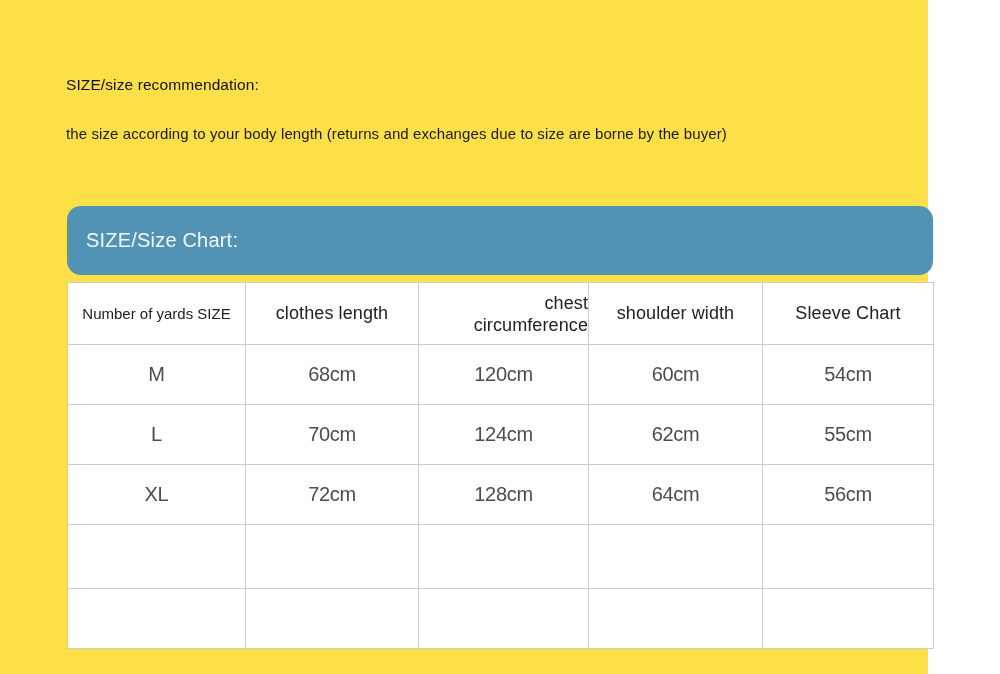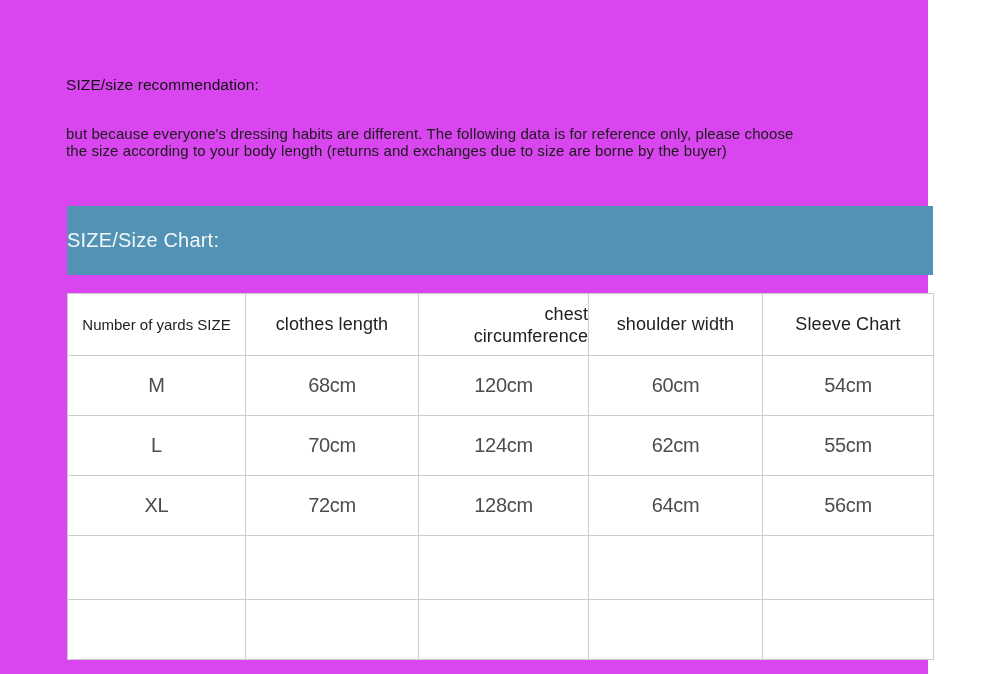--- a/index.html
+++ b/index.html
@@ -8,21 +8,21 @@
     width: 1000px;
     height: 674px;
     background: #ffffff;
     font-family: "Liberation Sans", sans-serif;
     overflow: hidden;
   }
   .canvas {
     position: relative;
     width: 928px;
     height: 674px;
-    background: #d946ef;
+    background: #fde047;
   }
   .rec-heading {
     position: absolute;
     left: 66px;
     top: 76px;
     font-size: 15.5px;
     color: #111111;
     letter-spacing: 0.1px;
   }
   .description {
@@ -41,30 +41,32 @@
   .chart-banner {
     position: absolute;
     left: 67px;
     top: 206px;
     width: 866px;
     height: 69px;
     background: #5292b4;
     display: flex;
     align-items: center;
     box-sizing: border-box;
+    padding-left: 19px;
+    border-radius: 14px;
   }
   .chart-banner .banner-text {
     color: #f2f7fa;
     font-size: 20px;
     letter-spacing: 0.2px;
   }
   table.size-table {
     position: absolute;
     left: 67px;
-    top: 293px;
+    top: 282px;
     width: 866px;
     border-collapse: collapse;
     table-layout: fixed;
     background: #ffffff;
     padding-left: 21px;
   }
   table.size-table td, table.size-table th {
     border: 1px solid #cccccc;
     text-align: center;
     vertical-align: middle;
@@ -97,21 +99,20 @@
   }
 </style>
 </head>
 <body>
 
 <div class="canvas">
 
   <div class="rec-heading">SIZE/size recommendation:</div>
 
   <div class="description">
-    <div class="line">but because everyone's dressing habits are different. The following data is for reference only, please choose</div>
     <div class="line">the size according to your body length (returns and exchanges due to size are borne by the buyer)</div>
   </div>
 
   <div class="chart-banner">
     <span class="banner-text">SIZE/Size Chart:</span>
   </div>
 
   <table class="size-table">
     <colgroup>
       <col style="width:178px">

